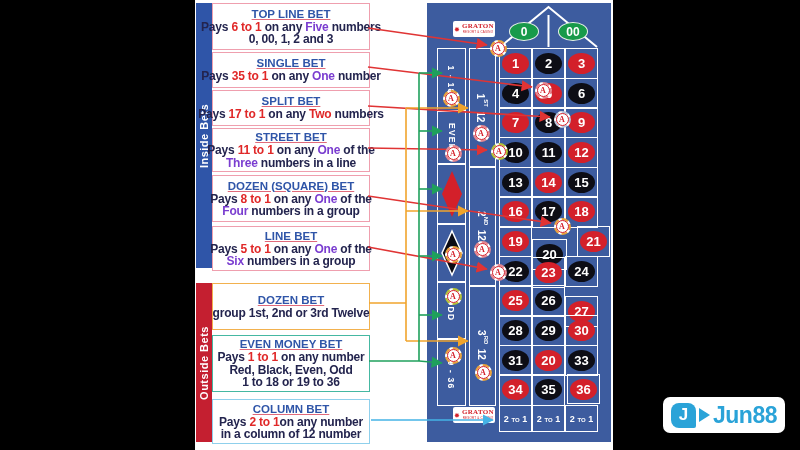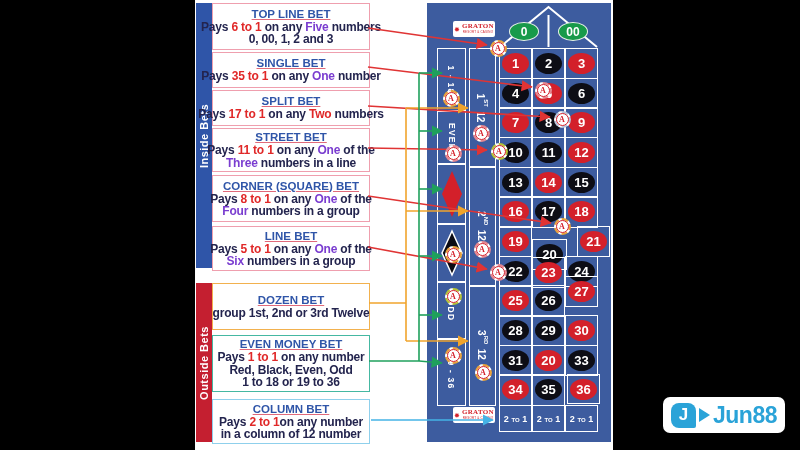--- a/index.html
+++ b/index.html
@@ -73,21 +73,21 @@
       <div class="betbox" style="top: 90px; height: 34px; border-color: rgb(239, 159, 174);">
         <div class="title">SPLIT BET</div>
         <div class="line"><span class="c-body">Pays </span><span class="c-pay">17 to 1</span><span class="c-body"> on any </span><span class="c-pay">Two</span><span class="c-body"> numbers</span></div>
       </div>
       <div class="betbox" style="top: 128px; height: 42px; border-color: rgb(239, 159, 174);">
         <div class="title">STREET BET</div>
         <div class="line"><span class="c-body">Pays </span><span class="c-pay">11 to 1</span><span class="c-body"> on any </span><span class="c-num">One</span><span class="c-body"> of the</span></div>
         <div class="line"><span class="c-num">Three</span><span class="c-body"> numbers in a line</span></div>
       </div>
       <div class="betbox" style="top: 175px; height: 45px; border-color: rgb(239, 159, 174);">
-        <div class="title">CORNER (SQUARE) BET</div>
+        <div class="title">DOZEN (SQUARE) BET</div>
         <div class="line"><span class="c-body">Pays </span><span class="c-pay">8 to 1</span><span class="c-body"> on any </span><span class="c-num">One</span><span class="c-body"> of the</span></div>
         <div class="line"><span class="c-num">Four</span><span class="c-body"> numbers in a group</span></div>
       </div>
       <div class="betbox" style="top: 226px; height: 43px; border-color: rgb(239, 159, 174);">
         <div class="title">LINE BET</div>
         <div class="line"><span class="c-body">Pays </span><span class="c-pay">5 to 1</span><span class="c-body"> on any </span><span class="c-num">One</span><span class="c-body"> of the</span></div>
         <div class="line"><span class="c-num">Six</span><span class="c-body"> numbers in a group</span></div>
       </div>
       <div class="betbox" style="top: 283px; height: 45px; border-color: rgb(242, 177, 78);">
         <div class="title">DOZEN BET</div>
@@ -187,21 +187,21 @@
       </div>
       <div class="tcell" style="left: 565px; top: 255.69px; width: 33px; height: 31.17px;">
         <span class="oval black" style="width: 27px; height: 21px;">24</span>
       </div>
       <div class="tcell" style="left: 499px; top: 285.36px; width: 33px; height: 31.17px;">
         <span class="oval red" style="width: 27px; height: 21px;">25</span>
       </div>
       <div class="tcell" style="left: 532px; top: 285.36px; width: 33px; height: 31.17px;">
         <span class="oval black" style="width: 27px; height: 21px;">26</span>
       </div>
-      <div class="tcell" style="left: 565px; top: 276px; width: 33px; height: 31.17px;">
+      <div class="tcell" style="left: 565px; top: 296px; width: 33px; height: 31.17px;">
         <span class="oval red" style="width: 27px; height: 21px;">27</span>
       </div>
       <div class="tcell" style="left: 499px; top: 315.03px; width: 33px; height: 31.17px;">
         <span class="oval black" style="width: 27px; height: 21px;">28</span>
       </div>
       <div class="tcell" style="left: 532px; top: 315.03px; width: 33px; height: 31.17px;">
         <span class="oval black" style="width: 27px; height: 21px;">29</span>
       </div>
       <div class="tcell" style="left: 565px; top: 315.03px; width: 33px; height: 31.17px;">
         <span class="oval red" style="width: 27px; height: 21px;">30</span>

